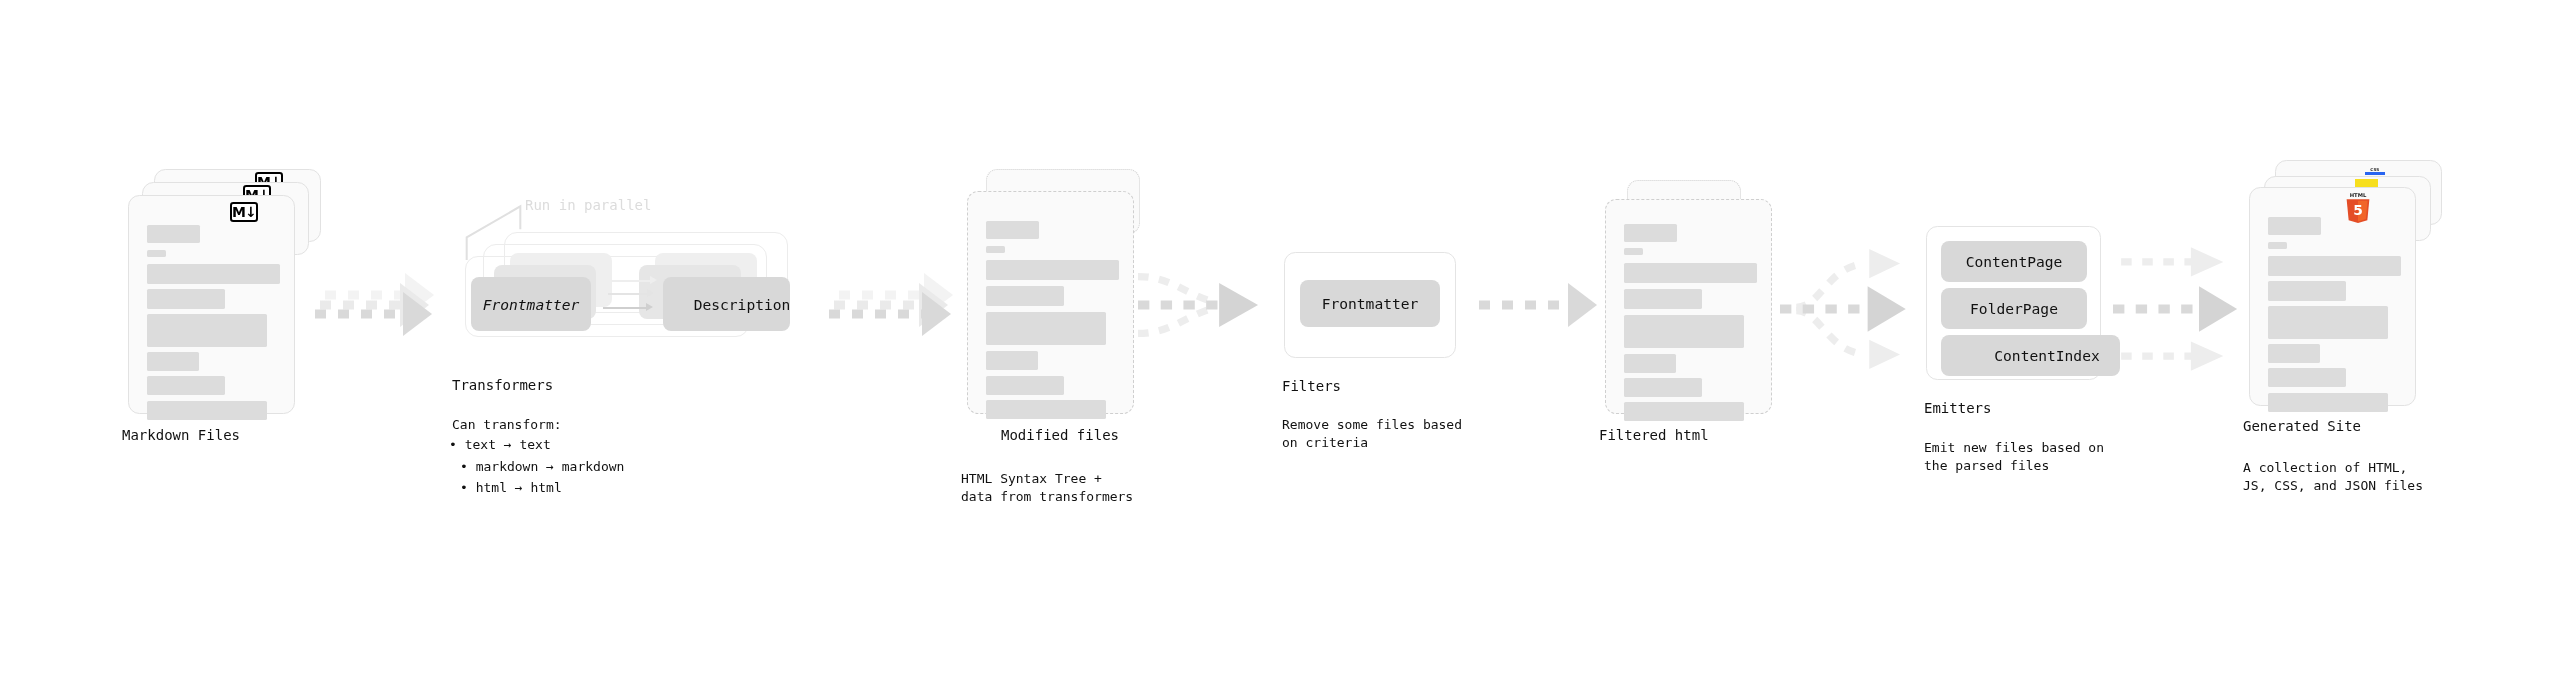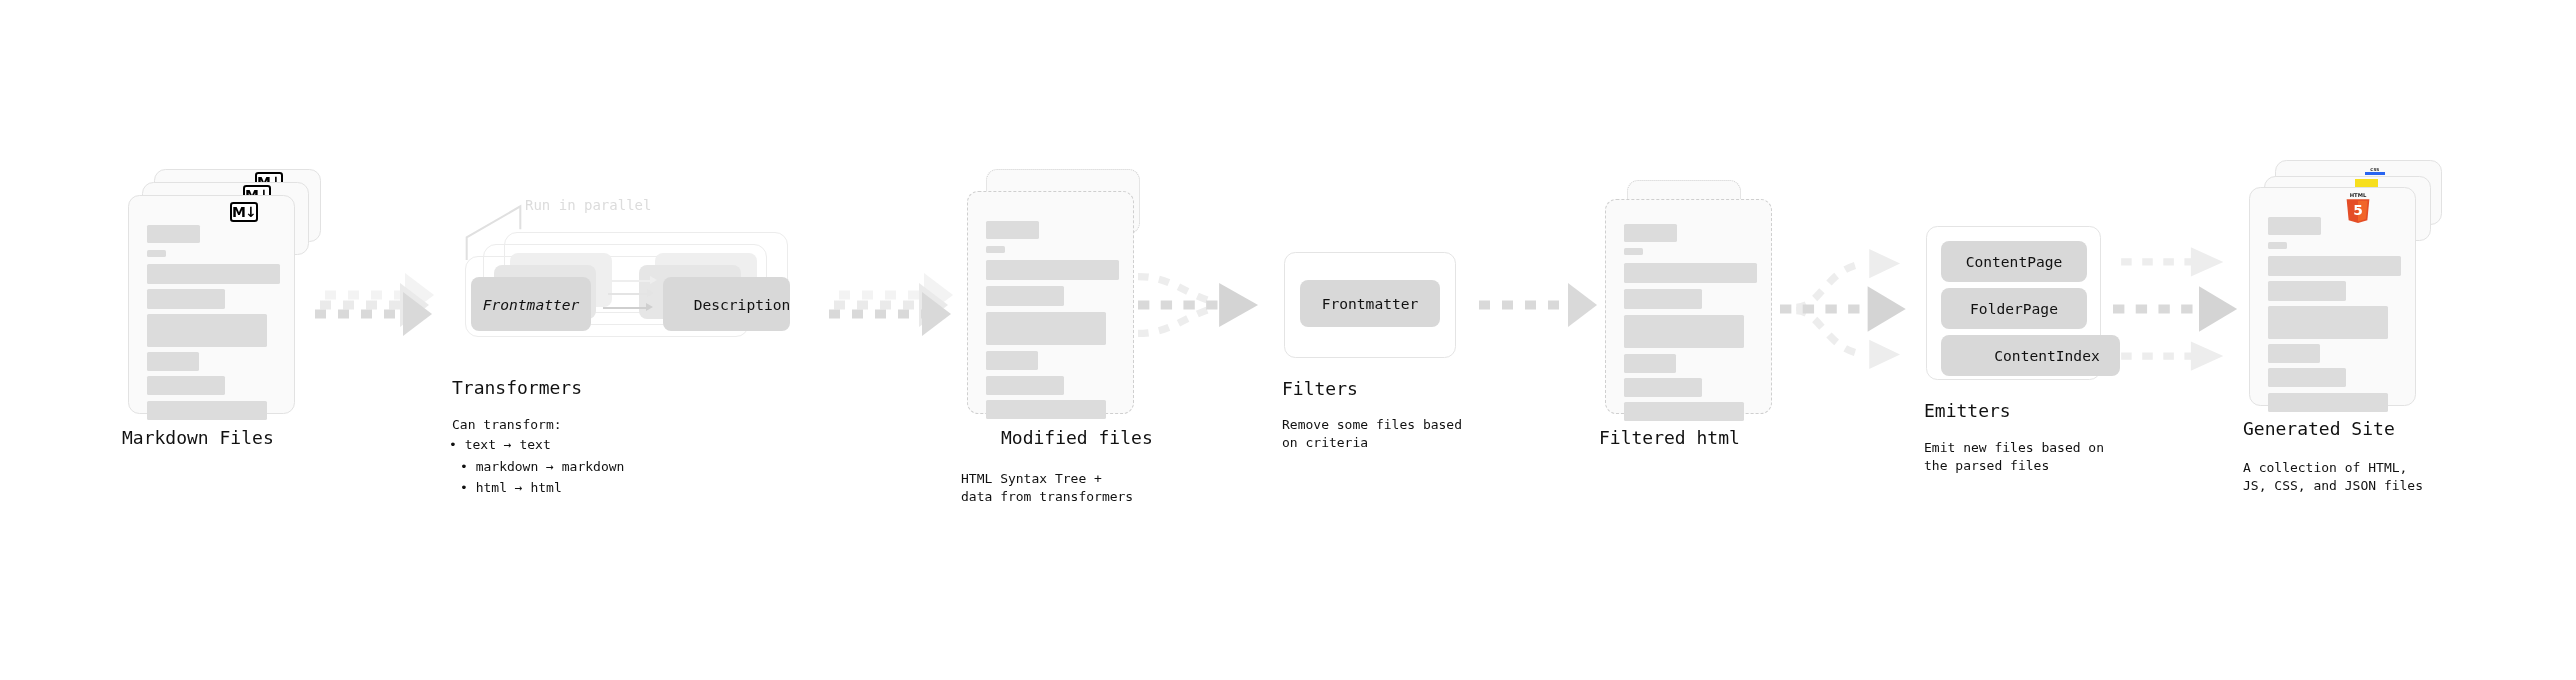--- a/index.html
+++ b/index.html
@@ -66,21 +66,21 @@
   }
   .css-badge .cssword{
     font-family:"DejaVu Sans","Liberation Sans",sans-serif;
     font-size:4.1px;font-weight:bold;color:#222;line-height:1;text-align:center;
   }
   .css-badge .cssbar{height:2.4px;background:#2965f1;width:100%;margin-top:0.8px;}
 
   
   .title{
     position:absolute;
-    font-size:18px;
+    font-size:14px;
     letter-spacing:0px;
     color:#111;
     white-space:nowrap;
   }
   .subtitle{
     position:absolute;
     font-size:13px;
     line-height:18px;
     color:#111;
     white-space:pre;

